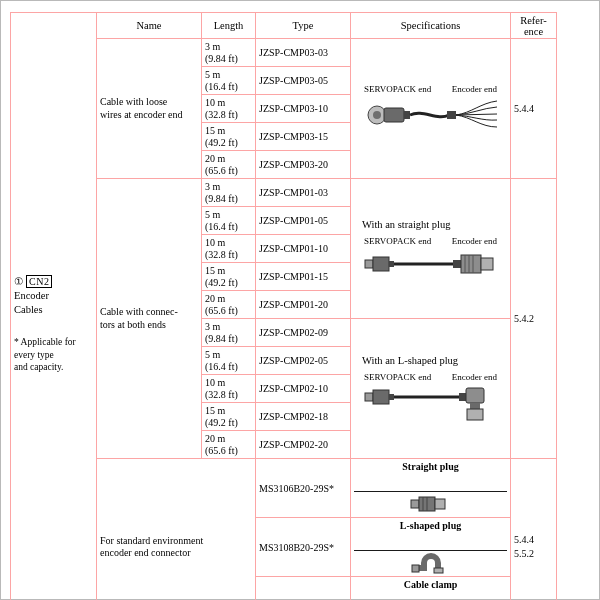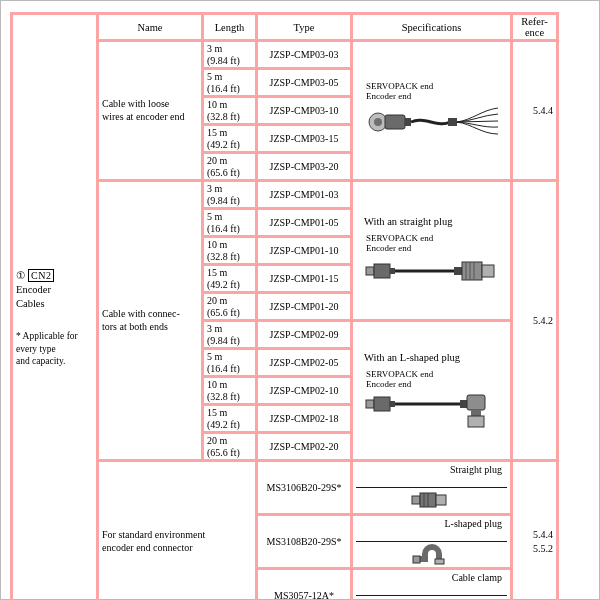--- a/index.html
+++ b/index.html
@@ -8,51 +8,51 @@
     width: 600px; height: 600px;
     background: #ffffff;
     font-family: "Liberation Serif", serif;
     color: #000;
     overflow: hidden;
   }
   .page { width: 600px; height: 600px; border: 1px solid #b9b9b9; }
 
   table.spec-table { border-collapse: collapse; table-layout: fixed; margin: 11px 0 0 9px; }
   .spec-table td, .spec-table th {
-    border: 3px solid #fca5a5;
+    border: 1px solid #fca5a5;
     font-weight: normal;
     font-size: 10px;
     padding: 1px 3px;
     overflow: hidden;
     vertical-align: middle;
   }
   .spec-table th { text-align: center; font-size: 10.5px; }
 
   .pre { white-space: pre-line; }
   tr.r26 { height: 26px; }
   tr.r28 { height: 28px; }
   tr.r40 { height: 40px; }
 
   .left-cell { vertical-align: middle; padding: 2px 3px 2px 7px; }
   .left-label { line-height: 1.35; font-size: 10.5px; }
   .cn2-badge { border: 1px solid #000; font-size: 10px; padding: 0 2px; letter-spacing: 0.5px; }
   .left-note { font-size: 9.5px; margin-top: 19px; line-height: 1.3; }
 
   .name-cell { text-align: left; padding-left: 5px; line-height: 1.25; font-size: 10px; }
   .len-cell  { text-align: left; padding-left: 4px; font-size: 9.5px; line-height: 1.15; }
-  .type-cell { text-align: center; padding-left: 7px; font-size: 10px; }
-  .ref-cell  { text-align: right; font-size: 10.5px; line-height: 1.4; }
+  .type-cell { text-align: left; padding-left: 7px; font-size: 10px; }
+  .ref-cell  { text-align: left; font-size: 10.5px; line-height: 1.4; }
 
   .spec-cell { vertical-align: middle; padding: 2px 4px; }
   .spec-title { font-size: 10.5px; text-align: left; padding: 0 0 6px 8px; }
-  .spec-ends { display: flex; justify-content: space-between; font-size: 9px; padding: 0 10px; margin-bottom: 3px; flex-direction: column; }
+  .spec-ends { display: flex; justify-content: space-between; font-size: 9px; padding: 0 10px; margin-bottom: 3px; }
   .icon-row { display: flex; justify-content: center; }
 
   .g3-spec { padding: 0; vertical-align: top; }
-  .g3-title { border-bottom: 1px solid #1a1a1a; font-size: 10px; padding: 1px 5px 1px 5px; text-align: right; height: 25px; }
+  .g3-title { border-bottom: 1px solid #1a1a1a; font-size: 10px; padding: 1px 5px 1px 5px; text-align: center; height: 32px; font-weight: bold; }
   .g3-icon { display: flex; justify-content: center; align-items: center; height: 24px; }
 
   .footnote { margin: 5px 0 0 38px; font-size: 10px; text-decoration: underline; }
 </style>
 </head>
 <body>
 
 <div class="page">
 
 <table class="spec-table">

